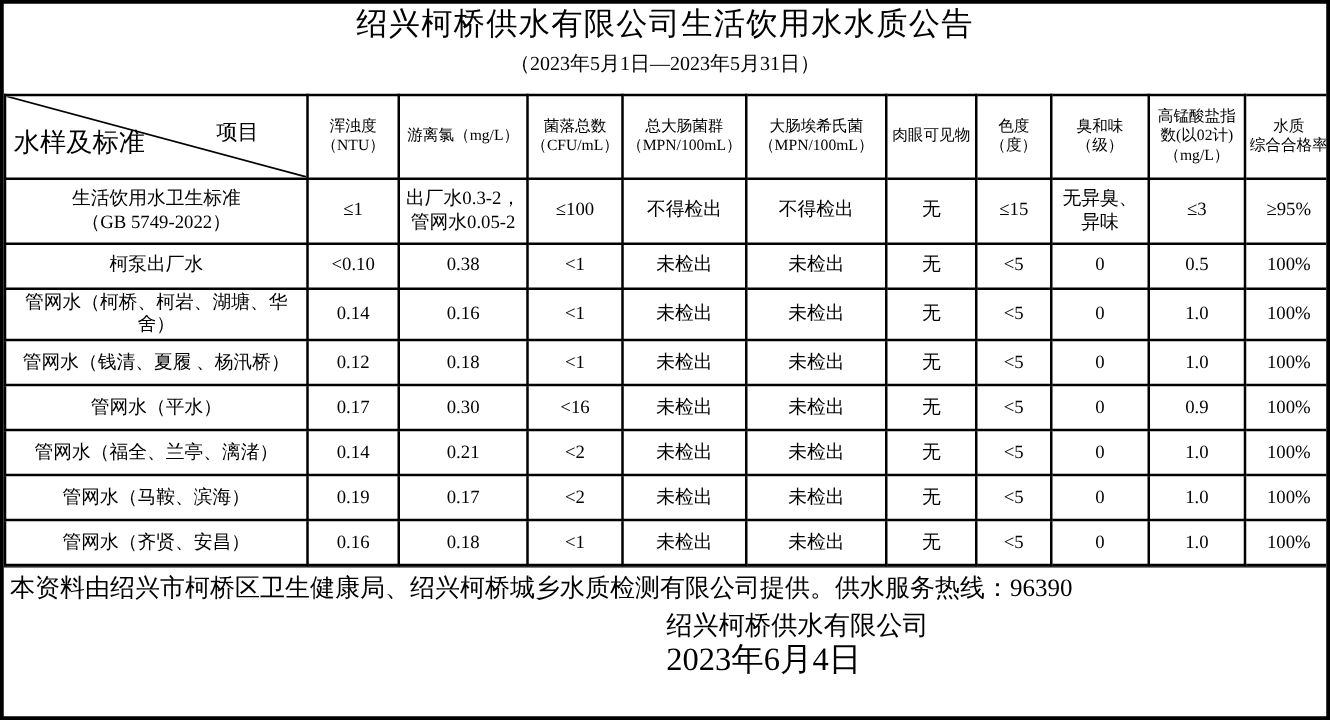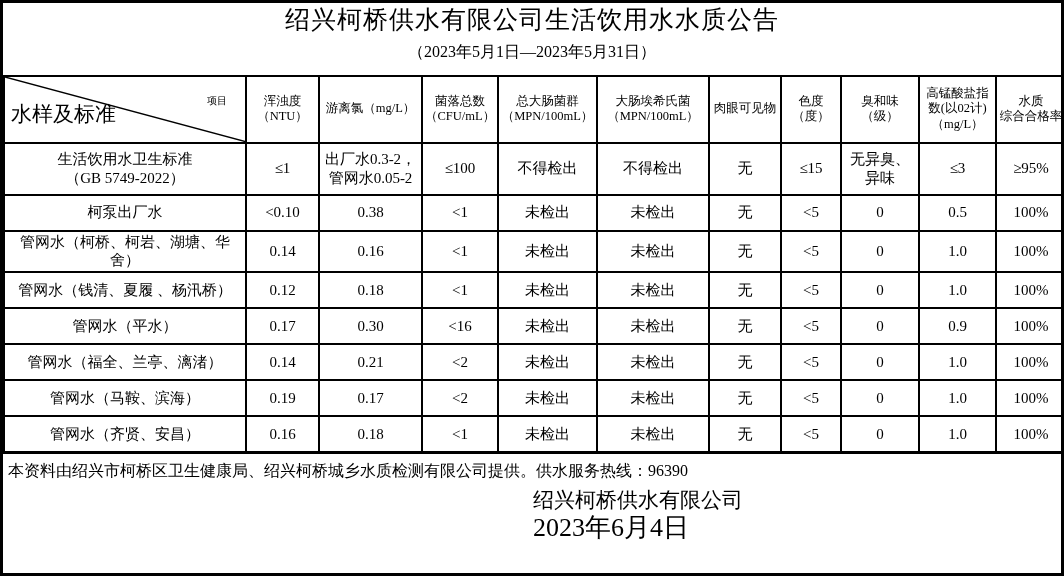--- a/index.html
+++ b/index.html
@@ -26,25 +26,25 @@
     font-size:15px; line-height:1.25;
   }
   tr.hdr th { font-size:12.5px; height:61px; }
   tr.std  { height:52px; }
   tr.data { height:36px; }
   th.rowlabel { font-size:15px;margin-top:32px; }
   td.sm { font-size:12.5px;margin-left:36px; }
 
   th.corner { position:relative; padding:0; }
   .diag { position:absolute; left:0; top:0; width:100%; height:100%; display:block; }
-  .corner-tr { position:absolute; top:18px; right:18px; font-size:10px; }
+  .corner-tr { position:absolute; top:18px; right:38px; font-size:17px; }
   .corner-bl { position:absolute; bottom:14px; left:6px; font-size:21px; }
 
   .footer { border-top:1px solid #000; height:97px; box-sizing:border-box; }
-  .footer-note { font-size:16px; padding:6px 4px 0 5px; line-height:22px; text-align:left; }
+  .footer-note { font-size:20px; padding:6px 4px 0 5px; line-height:22px; text-align:left; }
   .footer-sign { width:420px; margin:4px 0 0 530px; text-align:left; }
   .sign-company { font-size:21px; line-height:28px; }
   .sign-date    { font-size:26px; line-height:27px; }
 </style>
 </head>
 <body>
 
 <div class="sheet">
 
   <div class="title-block">

